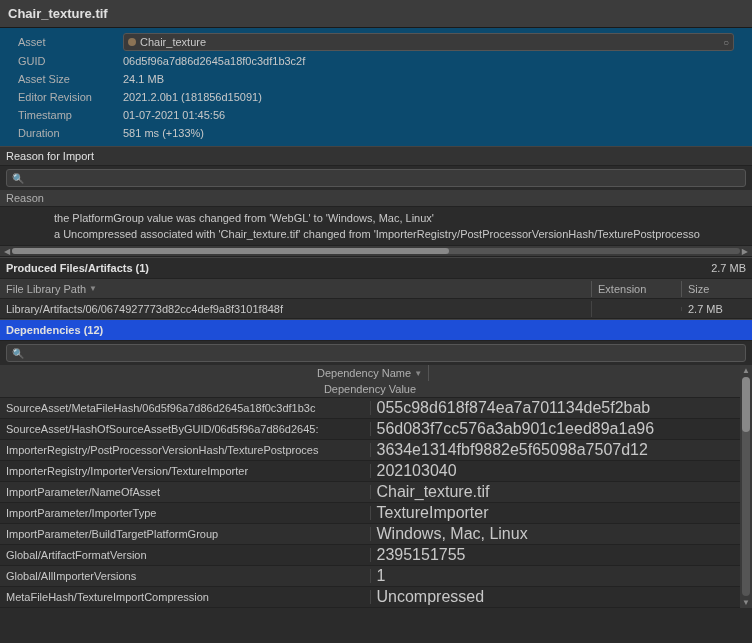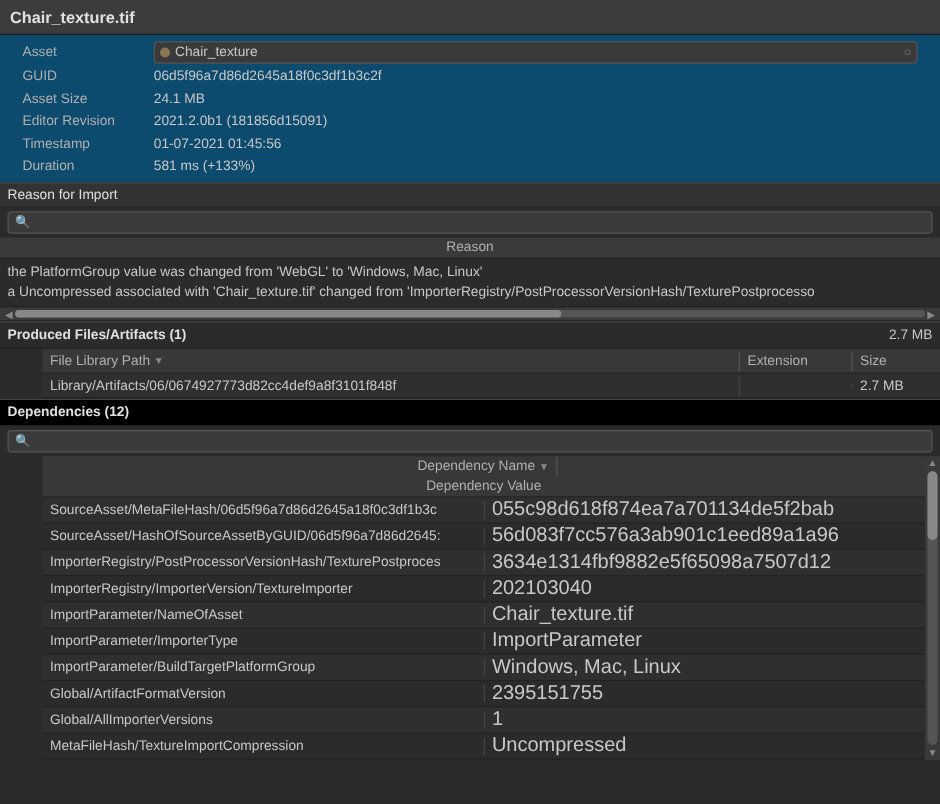--- a/index.html
+++ b/index.html
@@ -115,28 +115,28 @@
       background: #2b2b2b;
     }
 
     .reason-header-row {
       display: flex;
       align-items: center;
       background: #3a3a3a;
       border-bottom: 1px solid #222;
       padding: 2px 6px;
       color: #b0b0b0;
-      justify-content: center;
     }
 
     .reason-text-area {
       padding: 3px 6px;
       font-size: 11px;
       color: #c8c8c8;
       line-height: 16px;
+      margin-left: 48px;
     }
 
     .scrollbar-row {
       display: flex;
       align-items: center;
       height: 12px;
       background: #3a3a3a;
       border-top: 1px solid #222;
       border-bottom: 1px solid #222;
       padding: 0 2px;
@@ -256,21 +256,21 @@
       color: #c8c8c8;
       font-size: 11px;
     }
 
     .deps-section {}
 
     .deps-header {
       display: flex;
       align-items: center;
       justify-content: space-between;
-      background: #000000;
+      background: #1d4ed8;
       padding: 4px 6px;
       border-top: 1px solid #444;
       border-bottom: 1px solid #222;
     }
 
     .deps-title {
       font-weight: bold;
       color: #e0e0e0;
       font-size: 11px;
     }
@@ -338,21 +338,20 @@
       font-size: 8px;
     }
 
     .table-wrapper {
       display: flex;
       position: relative;
     }
 
     .table-content {
       flex: 1;
-      margin-left: 34px;
     }
 
     .side-scrollbar {
       width: 12px;
       background: #3a3a3a;
       display: flex;
       flex-direction: column;
       align-items: center;
     }
 
@@ -528,21 +527,21 @@
           <div class="deps-table-row">
             <div class="deps-cell-name">ImporterRegistry/ImporterVersion/TextureImporter</div>
             <div class="deps-cell-value">202103040</div>
           </div>
           <div class="deps-table-row">
             <div class="deps-cell-name">ImportParameter/NameOfAsset</div>
             <div class="deps-cell-value">Chair_texture.tif</div>
           </div>
           <div class="deps-table-row">
             <div class="deps-cell-name">ImportParameter/ImporterType</div>
-            <div class="deps-cell-value">ImportParameter</div>
+            <div class="deps-cell-value">TextureImporter</div>
           </div>
           <div class="deps-table-row">
             <div class="deps-cell-name">ImportParameter/BuildTargetPlatformGroup</div>
             <div class="deps-cell-value">Windows, Mac, Linux</div>
           </div>
           <div class="deps-table-row">
             <div class="deps-cell-name">Global/ArtifactFormatVersion</div>
             <div class="deps-cell-value">2395151755</div>
           </div>
           <div class="deps-table-row">

